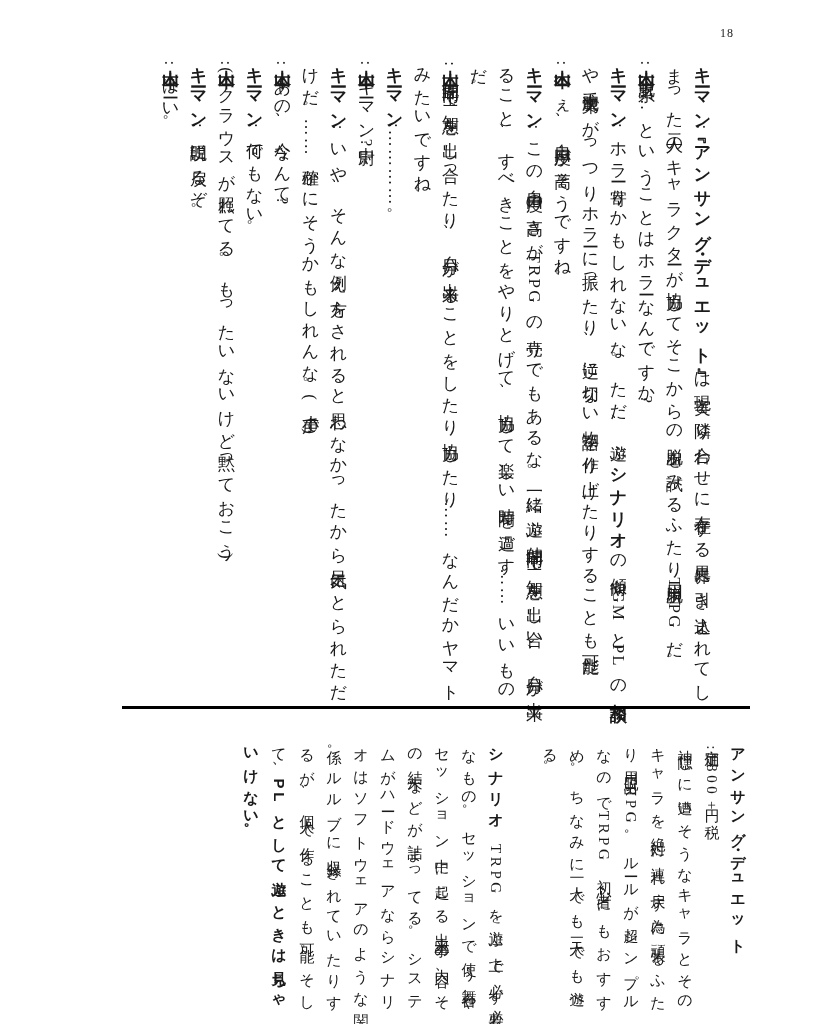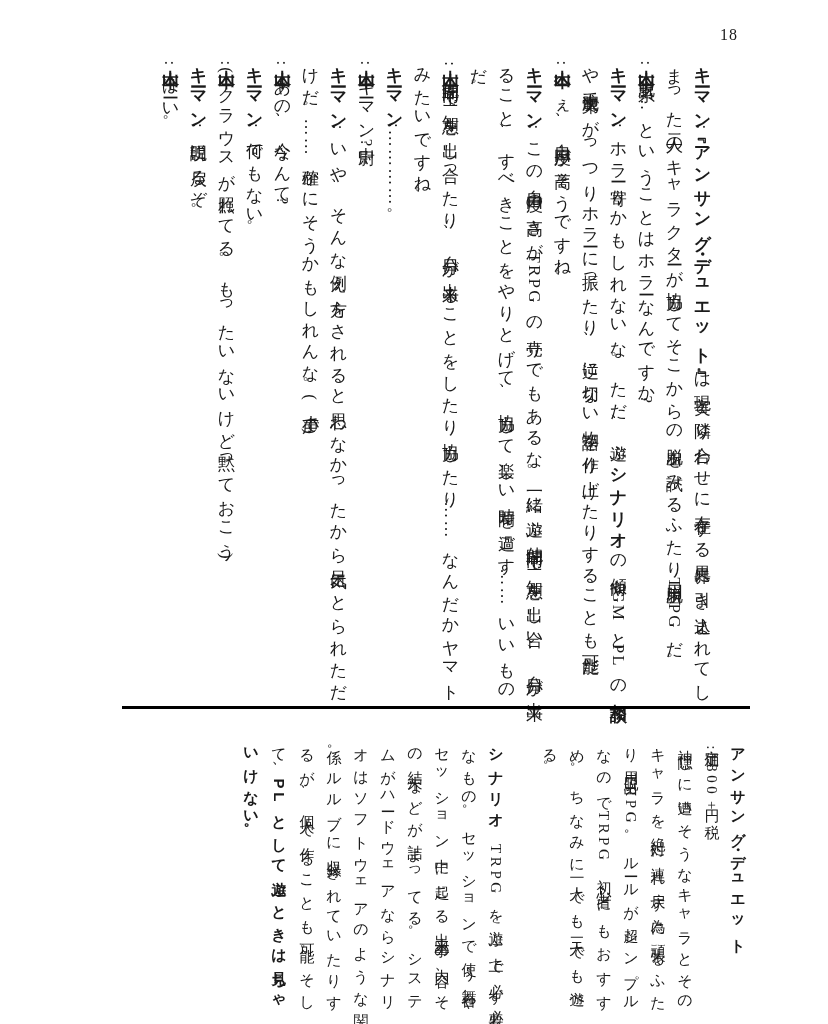--- a/index.html
+++ b/index.html
@@ -13,21 +13,21 @@
   }
   .vtext {
     writing-mode: vertical-rl;
     text-orientation: mixed;
     text-align: justify;
   }
   .page-number {
     position: absolute;
     top: 26px;
     left: 720px;
-    font-size: 16px;
+    font-size: 12px;
     letter-spacing: 1px;
   }
   .dialogue {
     position: absolute;
     top: 56px;
     right: 112px;
     width: 622px;
     height: 638px;
     font-size: 17px;
     line-height: 28px;

